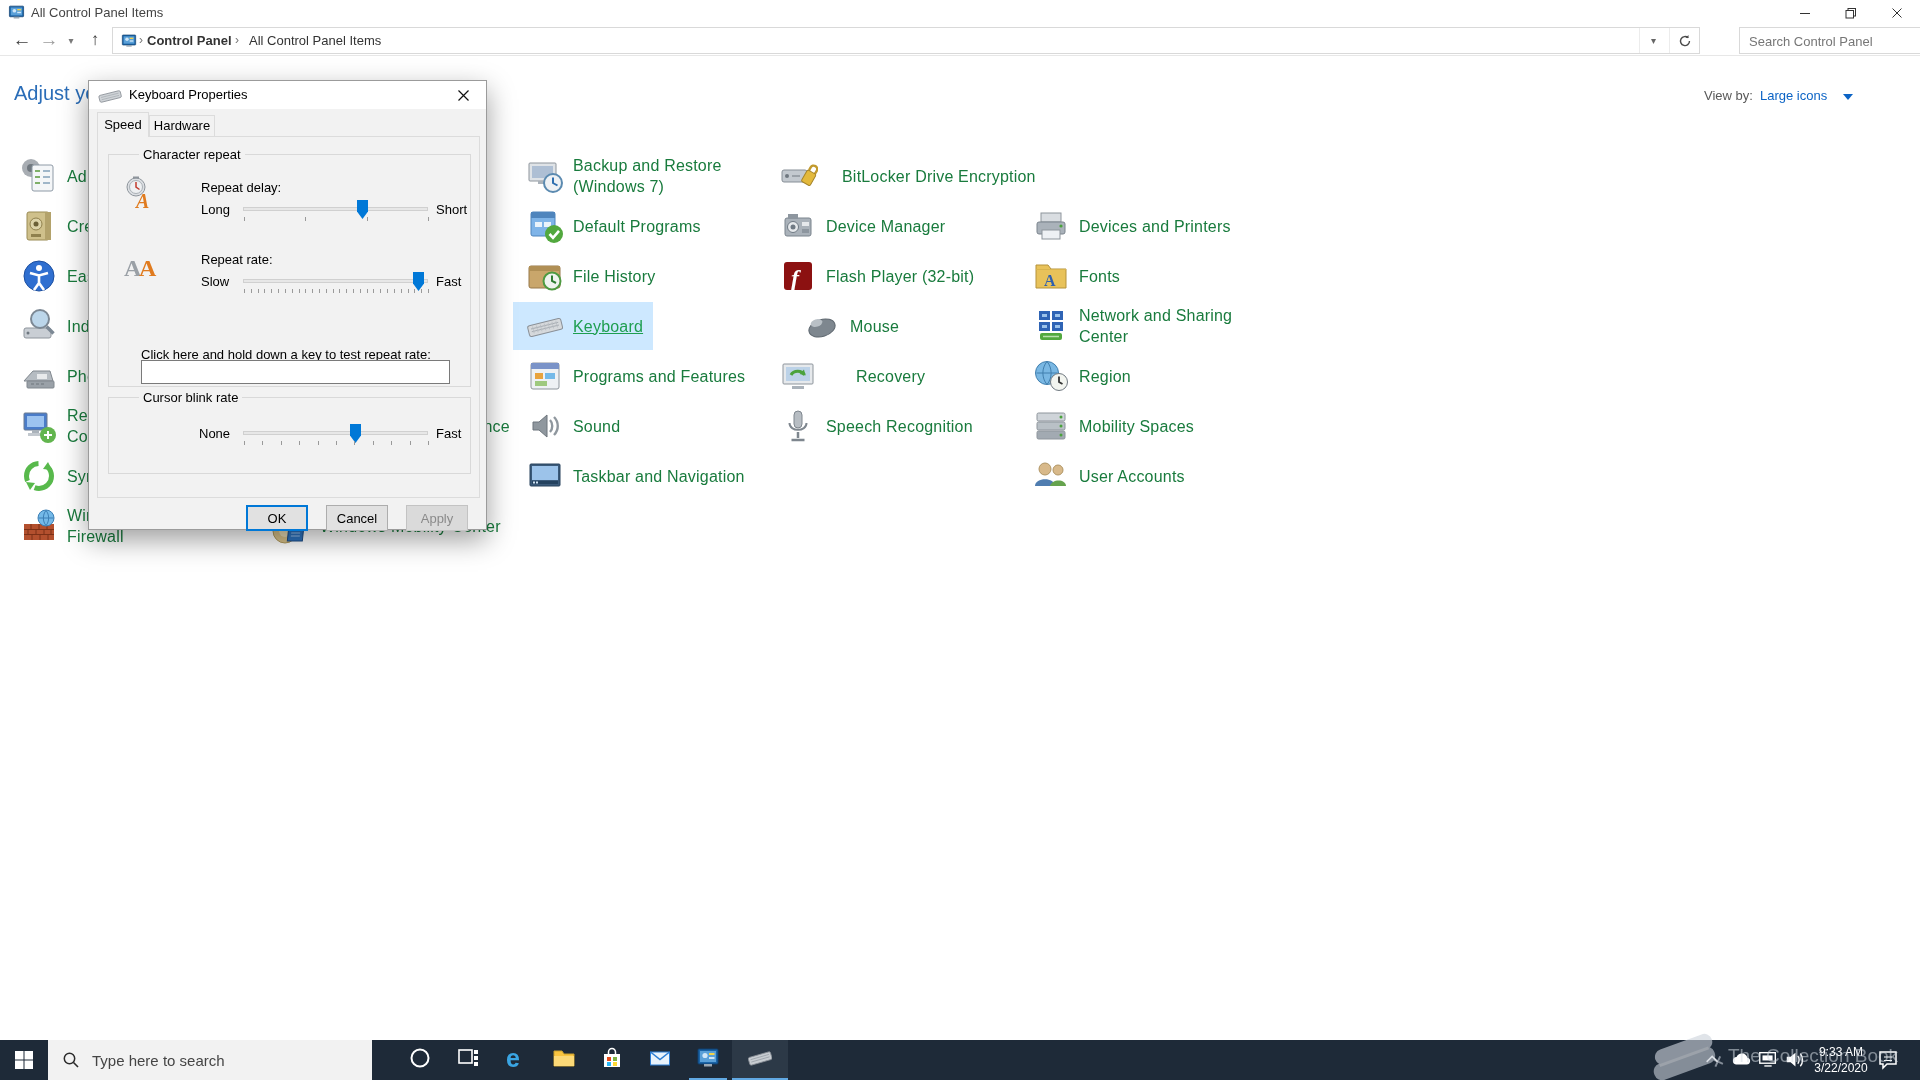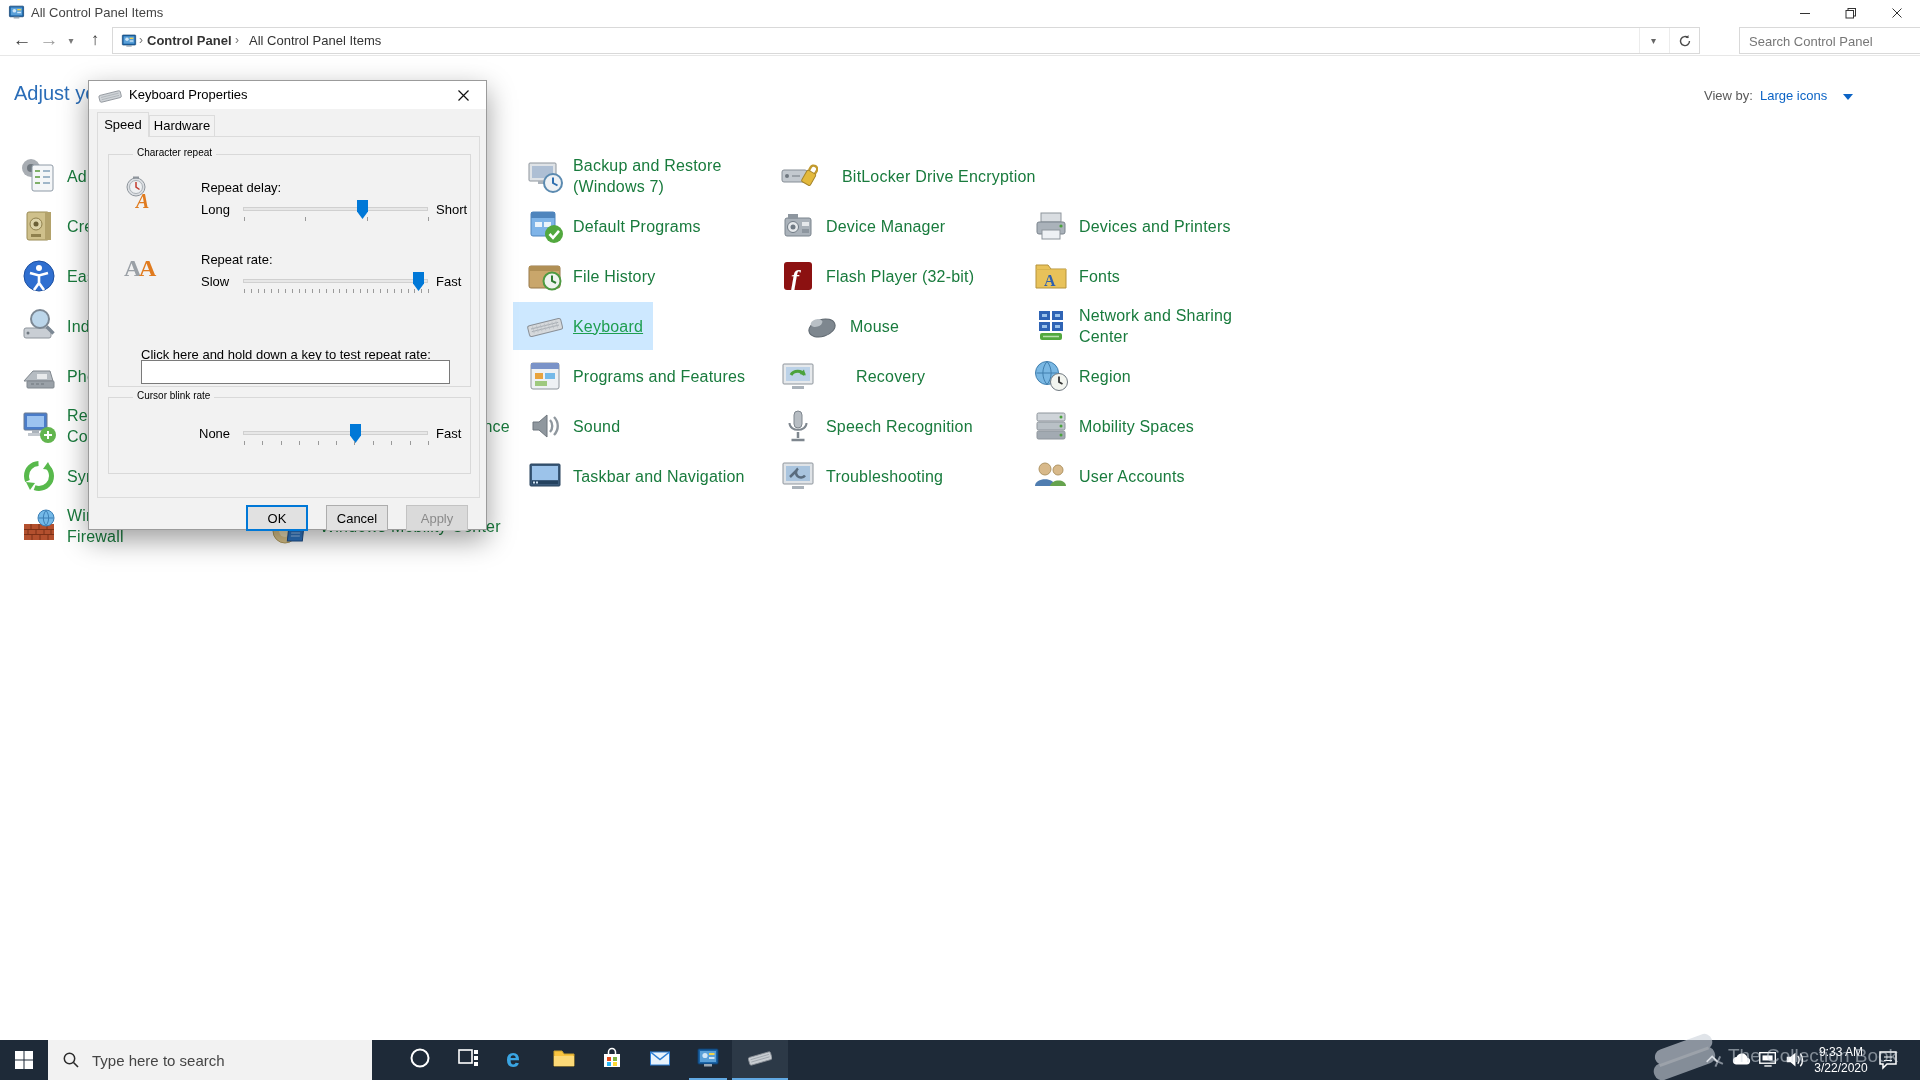--- a/index.html
+++ b/index.html
@@ -52,21 +52,21 @@
   #dlg-title-icon { position:absolute; left:9px; top:7px; width:24px; height:15px; }
   #dlg-title { position:absolute; left:40px; top:6px; font-size:13px; color:#000; }
   #dlg-close { position:absolute; right:0; top:0; width:45px; height:28px; display:flex; align-items:center; justify-content:center; }
   .tab { position:absolute; text-align:center; background:#f2f2f2; border:1px solid #dcdcdc; }
   #tab-speed { left:8px; top:31px; width:52px; height:25px; border-bottom:none; z-index:3; padding-top:4px; }
   #tab-hardware { left:60px; top:34px; width:66px; height:22px; padding-top:2px; z-index:1; }
   #tab-page { position:absolute; left:8px; top:55px; width:383px; height:362px; background:#f2f2f2; border:1px solid #dcdcdc; z-index:2; }
   .groupbox { position:absolute; border:1px solid #d9d9d9; }
   #grp-char { left:10px; top:17px; width:363px; height:233px; }
   #grp-blink { left:10px; top:260px; width:363px; height:77px; }
-  .grp-label { position:absolute; left:24px; top:-8px; background:#f2f2f2; padding:0 4px; font-size:10px; }
+  .grp-label { position:absolute; left:30px; top:-8px; background:#f2f2f2; padding:0 4px; font-size:13px; }
   .dlg-ico36 { position:absolute; width:36px; height:36px; }
   .dlg-ico36 svg { width:36px; height:36px; }
   .slider-label { position:absolute; font-size:13px; }
   .slider-track { position:absolute; width:185px; height:4px; background:#e7e7e7; border:1px solid #d0d0d0; }
   .slider-thumb { position:absolute; width:11px; height:19px; top:-8px; background:#0078d7; clip-path:polygon(0 0,100% 0,100% 60%,50% 100%,0 60%); }
   .tick { position:absolute; width:1px; height:4px; background:#9a9a9a; }
   #test-label { position:absolute; left:32px; top:192px; font-size:13px; }
   #test-input { position:absolute; left:32px; top:205px; width:309px; height:24px; border:1px solid #7a7a7a; background:#fff; font-size:13px; padding:0 4px; font-family:"Liberation Sans",sans-serif; }
   .dlg-btn { position:absolute; top:424px; width:62px; height:26px; font-size:13px; display:flex; align-items:center; justify-content:center; background:#e1e1e1; border:1px solid #adadad; }
   #btn-ok { left:157px; border:2px solid #0078d7; }
@@ -414,29 +414,20 @@
           </svg></span>
         <span class="cp-label"><span>Recovery</span></span>
       </div>
       <div class="cp-item" style="left: 766px; top: 402px;">
         <span class="cp-ico"><svg viewBox="0 0 40 40">
             <rect x="16" y="5" width="8" height="17" rx="4" fill="#b7bdc3" stroke="#7e868e"></rect>
             <path d="M11.5 17c0 9 17 9 17 0" stroke="#7e868e" stroke-width="2" fill="none"></path>
             <path d="M20 26v6M13.5 34h13" stroke="#7e868e" stroke-width="2.5"></path>
           </svg></span>
         <span class="cp-label"><span>Speech Recognition</span></span>
-      </div>
-      <div class="cp-item" style="left: 766px; top: 452px;">
-        <span class="cp-ico"><svg viewBox="0 0 40 40">
-            <rect x="5" y="7" width="30" height="21" rx="1" fill="#dfe3e7" stroke="#8e959c"></rect>
-            <rect x="8" y="10" width="24" height="15" fill="#a9c4de"></rect>
-            <path d="M12 21l7-7M20 12.5a5 5 0 107 7" stroke="#5a6c7e" stroke-width="2.5" fill="none"></path>
-            <rect x="14" y="30" width="12" height="3" fill="#aab2ba"></rect>
-          </svg></span>
-        <span class="cp-label"><span>Troubleshooting</span></span>
       </div>
       <div class="cp-item" style="left: 1019px; top: 202px;">
         <span class="cp-ico"><svg viewBox="0 0 40 40">
             <rect x="10" y="7" width="20" height="9" fill="#d9dde1" stroke="#8e959c"></rect>
             <rect x="6" y="16" width="28" height="12" rx="2" fill="#aab2ba" stroke="#7b848d"></rect>
             <rect x="11" y="24" width="18" height="9" fill="#eef1f4" stroke="#8e959c"></rect>
             <circle cx="30" cy="20" r="1.6" fill="#4aa23c"></circle>
           </svg></span>
         <span class="cp-label"><span>Devices and Printers</span></span>
       </div>

